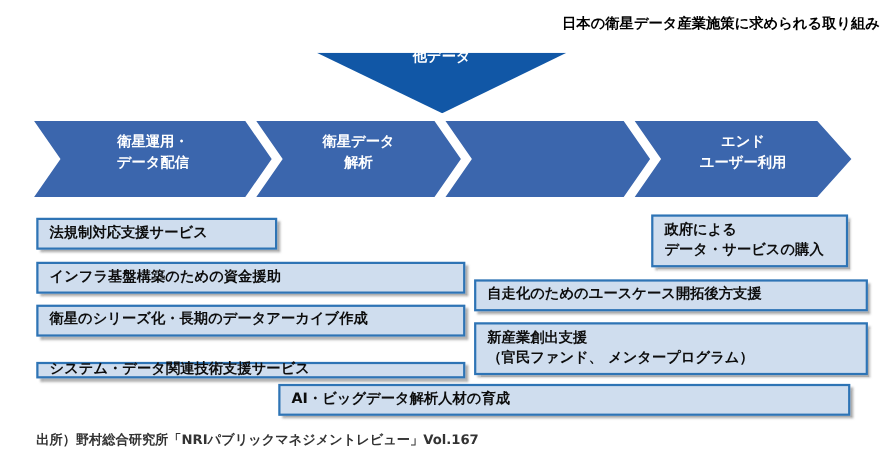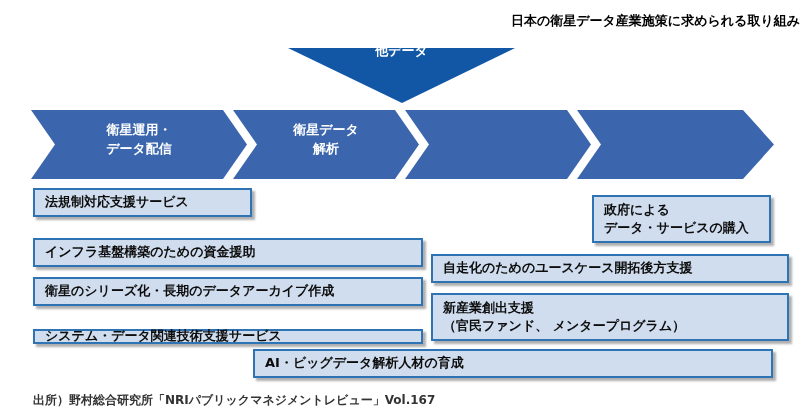--- a/index.html
+++ b/index.html
@@ -28,21 +28,21 @@
   .al3 { left:405px; width:186px; }
   .al4 { left:577px; width:197px; }
   .pbox {
     position:absolute; box-sizing:border-box;
     background:#cfddee; border:2px solid #2e74b5;
     box-shadow:3px 3px 2px rgba(110,110,110,0.55);
     display:flex; align-items:center; padding-left:10px; padding-right:6px;
     font-size:13px; font-weight:bold; color:#0d0d0d;
     white-space:pre-line; line-height:1.4;
   }
-  .b1 { left:33px;  top:188px; width:219px; height:29px; }
+  .b1 { left:33px;  top:198px; width:219px; height:29px; }
   .b2 { left:33px;  top:238px; width:390px; height:29px; }
   .b3 { left:33px;  top:277px; width:390px; height:29px; }
   .b4 { left:33px;  top:329px; width:390px; height:15px; }
   .b5 { left:253px; top:349px; width:520px; height:29px; }
   .b6 { left:592px; top:195px; width:179px; height:48px; }
   .b7 { left:431px; top:254px; width:358px; height:29px; }
   .b8 { left:431px; top:293px; width:358px; height:48px; }
   .source {
     position:absolute; left:33px; top:392px;
     font-size:12px; color:#333; font-weight:bold;
@@ -66,20 +66,22 @@
     <polygon class="seg" points="31,0 223,0 247,34.5 223,69 31,69 55,34.5" fill="#3b66ad"></polygon>
     <polygon class="seg" points="233,0 395,0 419,34.5 395,69 233,69 257,34.5" fill="#3b66ad"></polygon>
     <polygon class="seg" points="405,0 567,0 591,34.5 567,69 405,69 429,34.5" fill="#3b66ad"></polygon>
     <polygon class="seg" points="577,0 743,0 774,34.5 743,69 577,69 601,34.5" fill="#3b66ad"></polygon>
   </svg>
 
   <div class="arrow-label al1">衛星運用・
 データ配信</div>
   <div class="arrow-label al2">衛星データ
 解析</div>
+  <div class="arrow-label al4">エンド
+ユーザー利用</div>
 
   <div class="pbox b1">法規制対応支援サービス</div>
   <div class="pbox b3">衛星のシリーズ化・長期のデータアーカイブ作成</div>
   <div class="pbox b2">インフラ基盤構築のための資金援助</div>
   <div class="pbox b4">システム・データ関連技術支援サービス</div>
   <div class="pbox b5">AI・ビッグデータ解析人材の育成</div>
   <div class="pbox b6">政府による
 データ・サービスの購入</div>
   <div class="pbox b7">自走化のためのユースケース開拓後方支援</div>
   <div class="pbox b8">新産業創出支援

